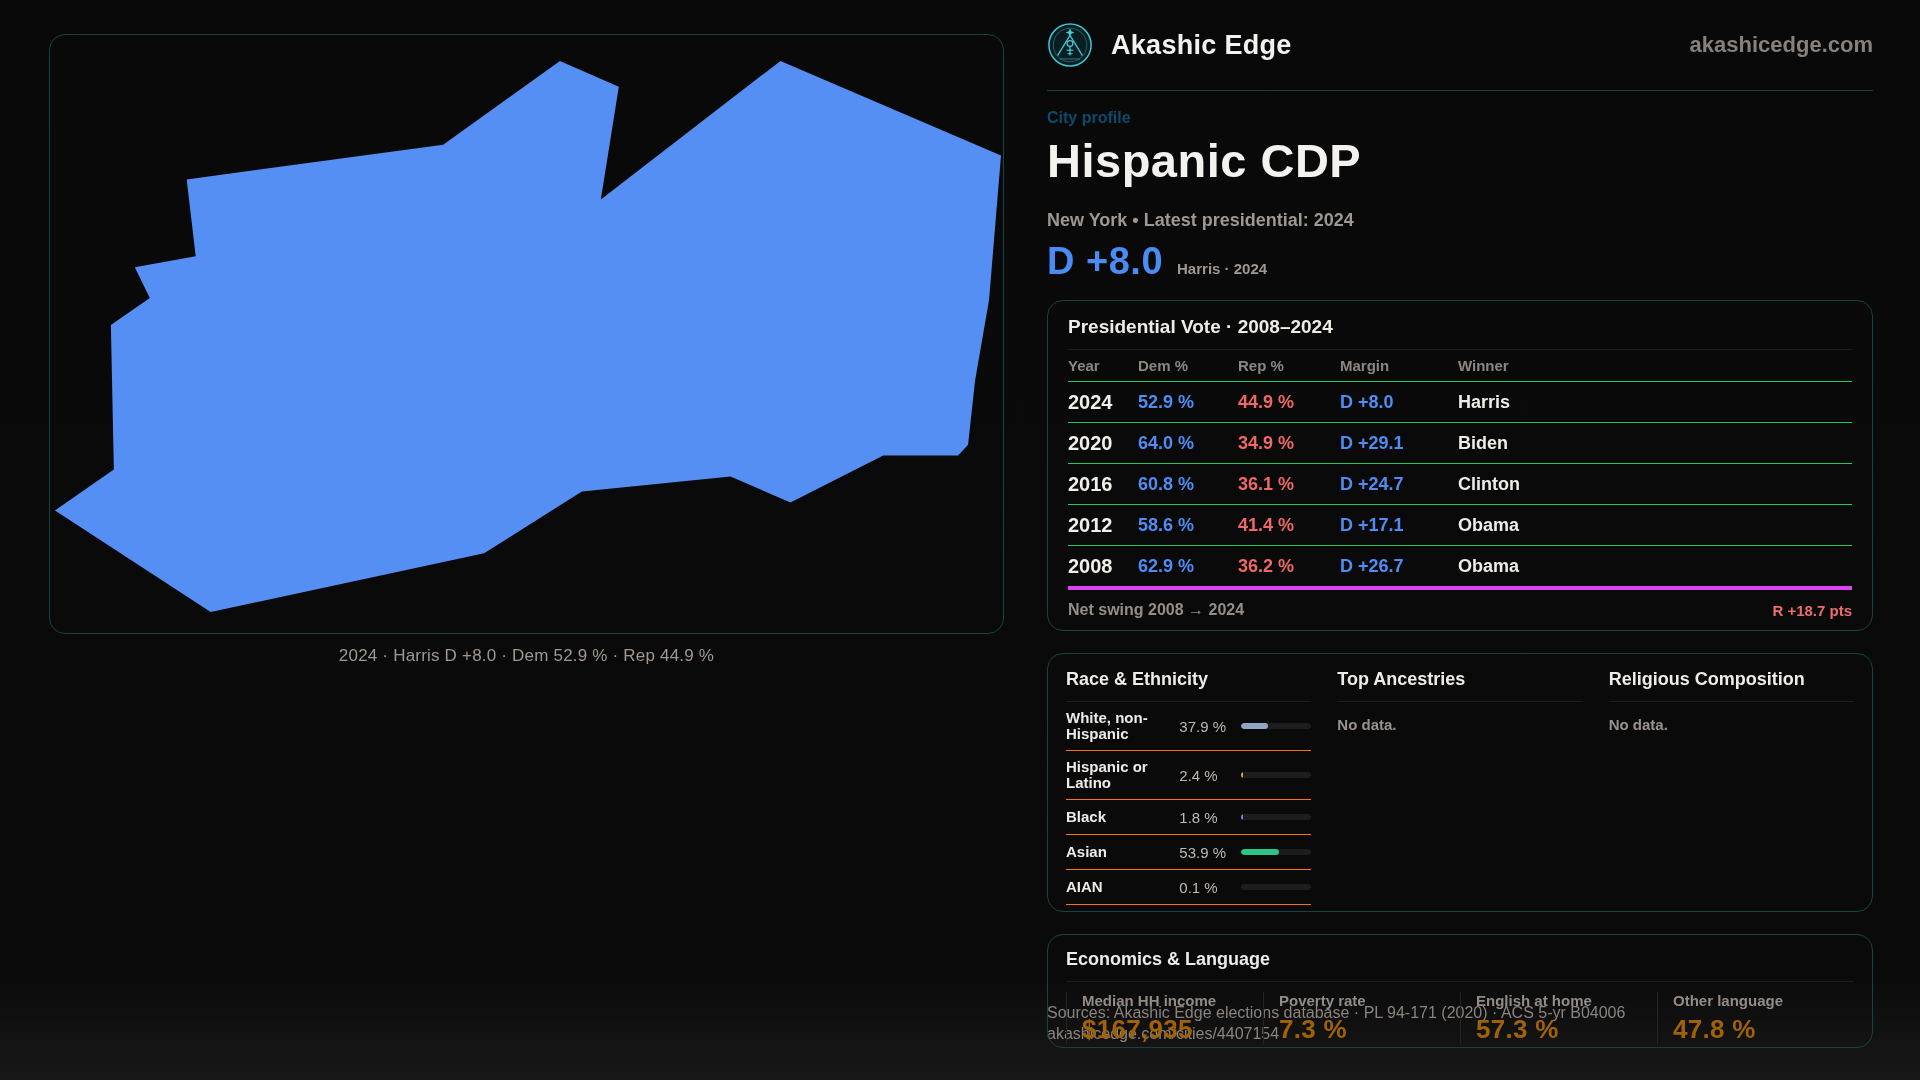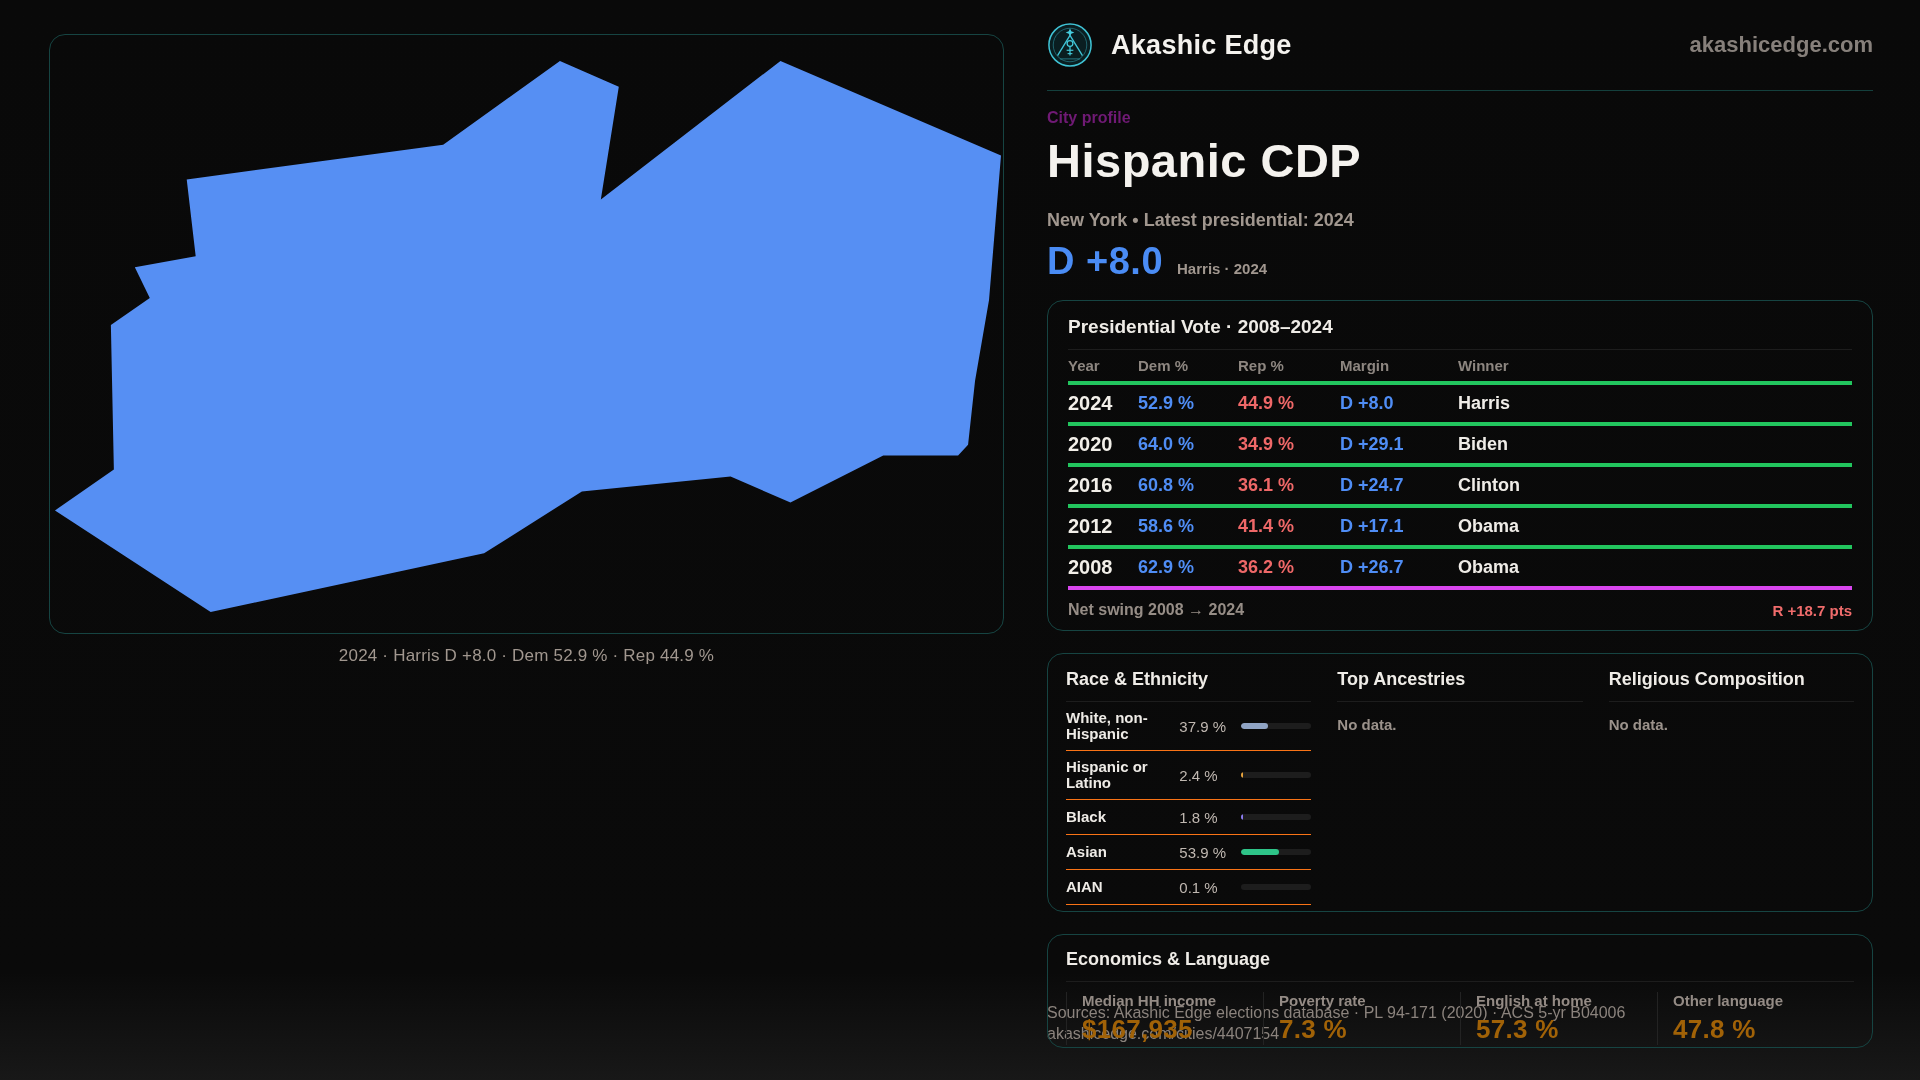--- a/index.html
+++ b/index.html
@@ -23,33 +23,33 @@
     position:absolute; left:49px; top:646px; width:955px;
     text-align:center; font-size:17px; color:#a1978f; letter-spacing:.2px;
   }
   
   .right-col { position:absolute; left:1047px; top:0; width:826px; height:1080px; }
   .brand-row { position:absolute; top:22px; left:0; width:100%; display:flex; align-items:center;justify-content:space-between; }
   .brand-logo { width:46px; height:46px; flex:0 0 46px; }
   .brand-name { font-size:27px; font-weight:700; color:#f4f2ee; margin-left:18px; letter-spacing:.3px; }
   .brand-domain { margin-left:auto; font-size:22px; font-weight:700; color:#87807b; cursor:pointer; }
   .header-divider { position:absolute; top:90px; left:0; width:100%; height:1px; background:#14403d; border:0; }
-  .kicker { position:absolute; top:109px; left:0; font-size:16px; font-weight:700; color:#701a75; }
+  .kicker { position:absolute; top:109px; left:0; font-size:16px; font-weight:700; color:#0c4a6e; }
   .city-title { position:absolute; top:133px; left:0; font-size:47px; font-weight:700; color:#f4f2ee; letter-spacing:.5px; }
   .subtitle { position:absolute; top:210px; left:0; font-size:18px; font-weight:700; color:#a1978f; }
   .headline { position:absolute; top:240px; left:0; display:flex; align-items:baseline; }
   .headline-margin { font-size:38px; font-weight:700; color:#4a8cf5; letter-spacing:.5px; }
   .headline-note { font-size:15px; font-weight:700; color:#a1978f; margin-left:14px; }
   
   .vote-panel { left:0; top:300px; width:826px; height:331px; padding:15px 20px; }
   .panel-title { font-size:19px; font-weight:700; color:#efece7; }
   .title-divider { height:1px; background:#1d1d1d; margin-top:11px; }
   .vote-grid-row { display:grid; grid-template-columns:70px 100px 102px 118px 1fr; align-items:center; }
   .vote-head { height:31px; font-size:15px; font-weight:700; color:#8d8680; }
-  .vote-row { height:41px; border-top:4px solid #22c55e; font-size:18px; }
+  .vote-row { height:41px; border-top:1px solid #22c55e; font-size:18px; }
   .vote-row:first-of-type { border-top:1px solid #1d1d1d; }
   .cell-year { font-size:20px; font-weight:700; color:#f2efe9; }
   .cell-dem { font-weight:700; color:#4f8df5; }
   .cell-rep { font-weight:700; color:#ef6868; }
   .cell-margin { font-weight:700; color:#4f8df5; }
   .cell-winner { font-weight:700; color:#efece7; font-size:18px; }
   .net-swing { border-top:4px solid #d946ef; margin-top:0; height:44px; display:flex; align-items:center; justify-content:space-between; }
   .net-swing-label { font-size:16px; font-weight:700; color:#968d86; }
   .net-swing-value { font-size:15px; font-weight:700; color:#f06c6c; }
   

